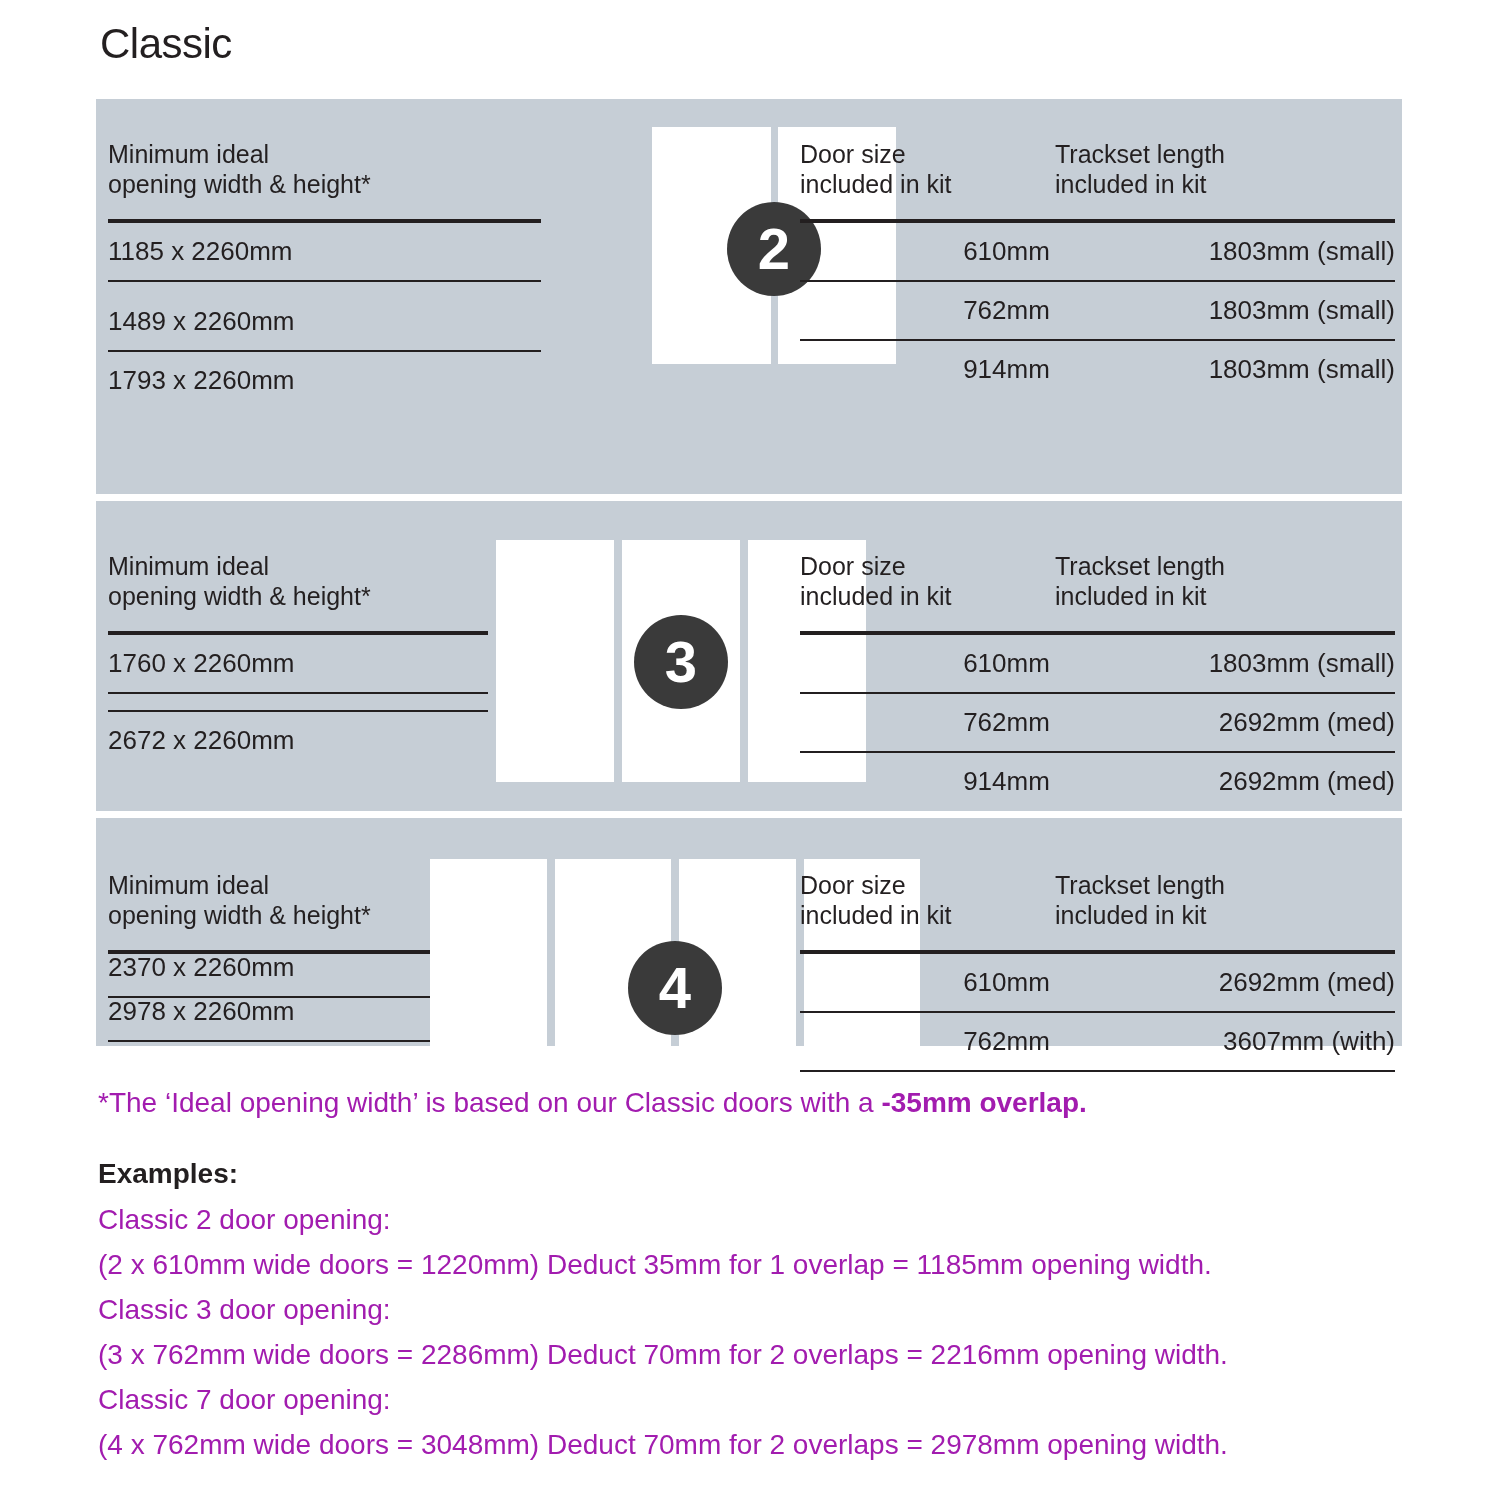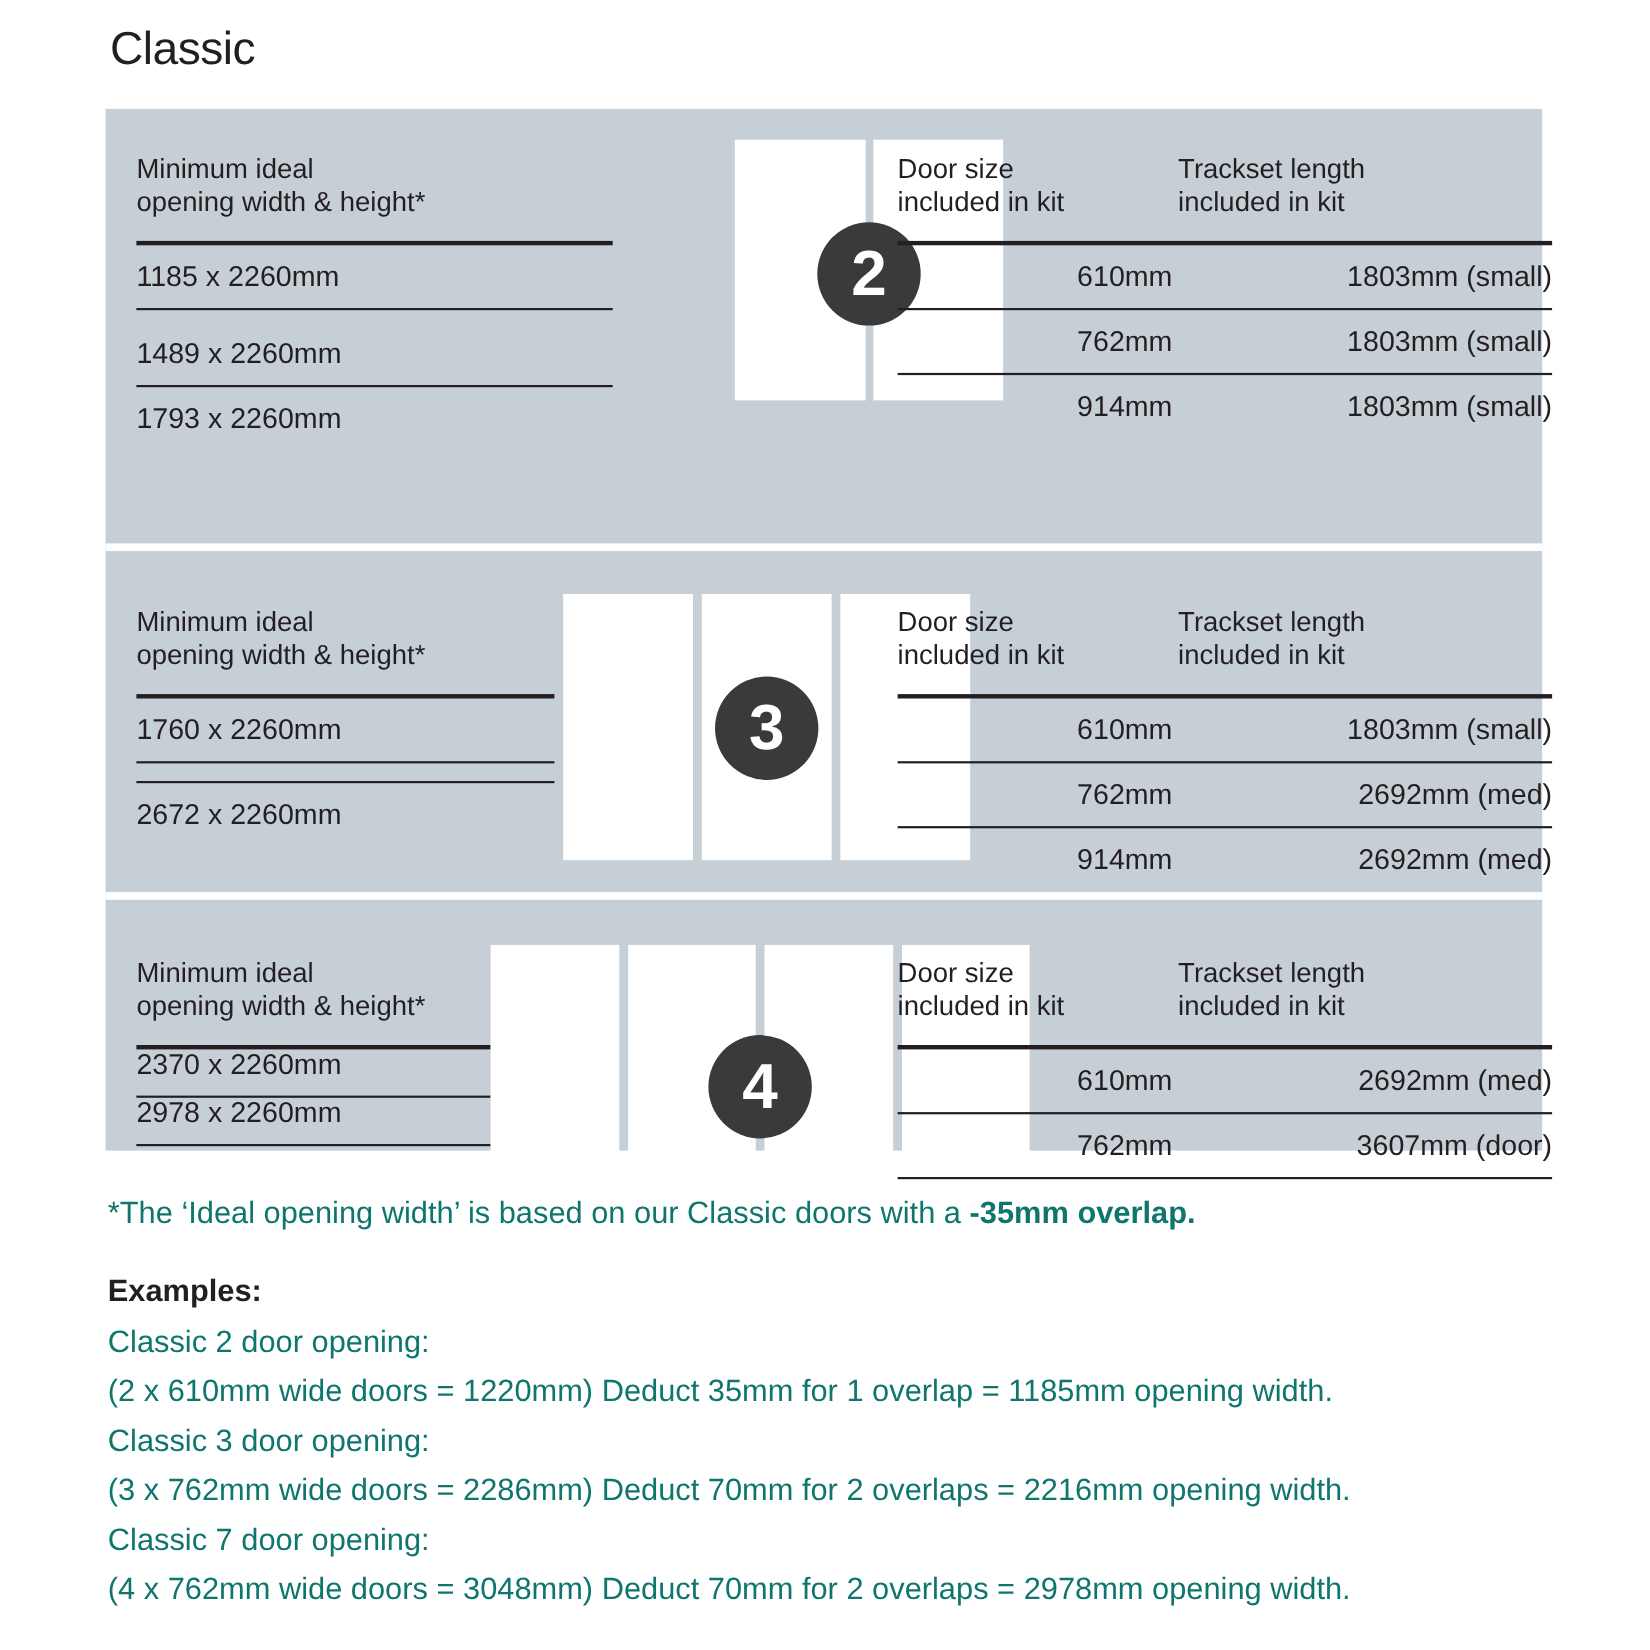--- a/index.html
+++ b/index.html
@@ -44,21 +44,21 @@
     width: 100%;
     height: 7px;
     background: #ffffff;
   }
   .panel-divider.d1 { top: 395px; }
   .panel-divider.d2 { top: 712px; }
 
   
   .section {
     position: absolute;
-    left: 16px;
+    left: 0;
     width: 100%;
   }
   .section.s1 { top: 0px;   height: 395px; }
   .section.s2 { top: 402px; height: 310px; }
   .section.s3 { top: 719px; height: 228px; }
 
   
   .tbl {
     position: absolute;
   }
@@ -137,21 +137,21 @@
     font-weight: 700;
     line-height: 1;
   }
 
   
   .footnote {
     position: absolute;
     left: 98px;
     font-size: 28px;
     line-height: 34px;
-    color: #0f766e;
+    color: #a21caf;
     white-space: nowrap;
   }
   .footnote b { font-weight: 700; }
   .examples-title {
     position: absolute;
     left: 98px;
     font-size: 28px;
     font-weight: 700;
     color: #231f20;
   }
@@ -282,21 +282,21 @@
 included in kit</div>
       </div>
       <div class="rule thick" style="margin-top:20px;"></div>
       <div class="rrow" style="margin-top:15px;">
         <div class="rcell c1">610mm</div>
         <div class="rcell c2">2692mm (med)</div>
       </div>
       <div class="rule thin" style="margin-top:16px;"></div>
       <div class="rrow" style="margin-top:15px;">
         <div class="rcell c1">762mm</div>
-        <div class="rcell c2">3607mm (door)</div>
+        <div class="rcell c2">3607mm (with)</div>
       </div>
       <div class="rule thin" style="margin-top:16px;"></div>
     </div>
   </div>
 </div>
 
 <div class="footnote" style="top:1086px;"><span>*The ‘Ideal opening width’ is based on our Classic doors with a </span><b>-35mm overlap.</b></div>
 
 <div class="examples-title" style="top:1158px;">Examples:</div>
 

